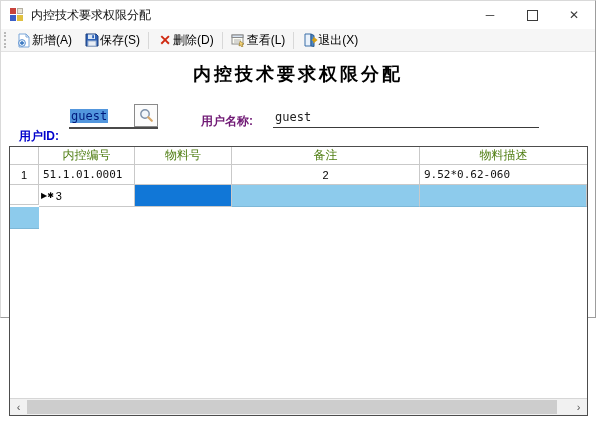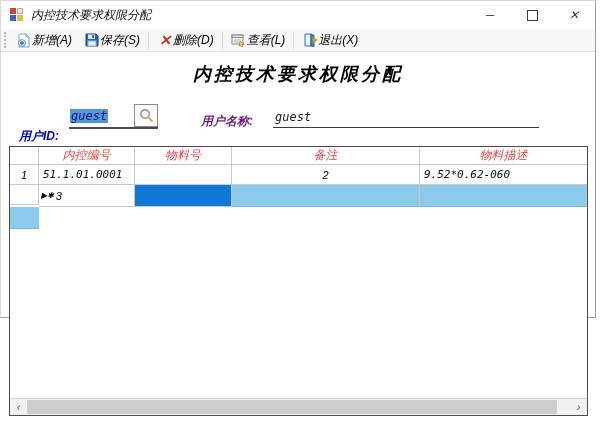--- a/index.html
+++ b/index.html
@@ -1,17 +1,17 @@
 <!DOCTYPE html>
 <html><head>
 <meta charset="utf-8">
 <style>
   html,body{margin:0;padding:0;background:#ffffff;}
   body{width:600px;height:427px;position:relative;font-family:"Liberation Sans",sans-serif;overflow:hidden;}
-  .window{position:absolute;left:0;top:0;width:596px;height:318px;background:#fff;border-right:1px solid #9d9d9d;border-bottom:1px solid #9d9d9d;border-left:1px solid #d9d9d9;border-top:1px solid #d9d9d9;box-sizing:border-box;font-style:italic;}
+  .window{position:absolute;left:0;top:0;width:596px;height:318px;background:#fff;border-right:1px solid #9d9d9d;border-bottom:1px solid #9d9d9d;border-left:1px solid #d9d9d9;border-top:1px solid #d9d9d9;box-sizing:border-box;}
 
   
   .titlebar{position:absolute;left:0;top:0;right:0;height:28px;background:#fff;display:flex;align-items:center;}
   .app-icon{width:14px;height:14px;margin:0 7px 0 9px;position:relative;flex:0 0 auto;}
   .app-icon i{position:absolute;width:6px;height:6px;}
   .app-icon .q1{left:0;top:0;background:#c8433c;}
   .app-icon .q2{left:7px;top:0;background:#e8e4d8;border:1px solid #b5b0a2;box-sizing:border-box;}
   .app-icon .q3{left:0;top:7px;background:#3c5fc8;}
   .app-icon .q4{left:7px;top:7px;background:#e0c040;}
   .title-text{font-size:12px;color:#111;}
@@ -36,21 +36,21 @@
   .userid-text{position:absolute;left:1px;top:3px;font-family:"DejaVu Sans Mono",monospace;font-size:12px;background:#5296dd;color:#001a7d;padding:0 1px;}
   .search-btn{position:absolute;right:0;top:-2px;width:24px;height:23px;border:1px solid #8a8a8a;background:#fcfcfc;box-sizing:border-box;display:flex;align-items:center;justify-content:center;}
   .lbl-username{position:absolute;left:200px;top:112px;font-size:12px;font-weight:bold;color:#701a75;}
   .username-value{position:absolute;left:272px;top:107px;width:264px;border-bottom:1px solid #3a3a3a;font-family:"DejaVu Sans Mono",monospace;font-size:12px;color:#222;padding:2px 0 3px 2px;}
 
   
   .grid{position:absolute;left:8px;top:145px;width:579px;height:270px;border:1px solid #4d4d4d;background:#fff;box-sizing:border-box;}
   .grid-table{display:grid;grid-template-columns:29px 96px 97px 188px 1fr;}
   .gc{border-right:1px solid #c9c9c9;border-bottom:1px solid #c9c9c9;box-sizing:border-box;display:flex;align-items:center;overflow:hidden;white-space:nowrap;}
   .gc:nth-child(5n){border-right:none;}
-  .hdr{height:18px;font-size:12px;color:#ef4444;justify-content:center;background:#fff;}
+  .hdr{height:18px;font-size:12px;color:#4d7c0f;justify-content:center;background:#fff;}
   .rowhdr{height:20px;font-size:11px;color:#000;justify-content:center;background:#fff;}
   .cell{height:20px;font-family:"DejaVu Sans Mono",monospace;font-size:11px;color:#111;padding-left:4px;background:#fff;}
   .r3 .rowhdr{height:22px;justify-content:flex-start;padding-left:2px;gap:1px;}
   .r3 .cell{height:22px;}
   .sel-cell{background:#1177d7 !important;}
   .newrow-cell{background:#8dcbec !important;border-bottom-color:#7db8d8;}
   .indicator{font-size:8px;letter-spacing:0;color:#000;}
   .r3-num{font-size:11px;margin-left:1px;}
 
   

